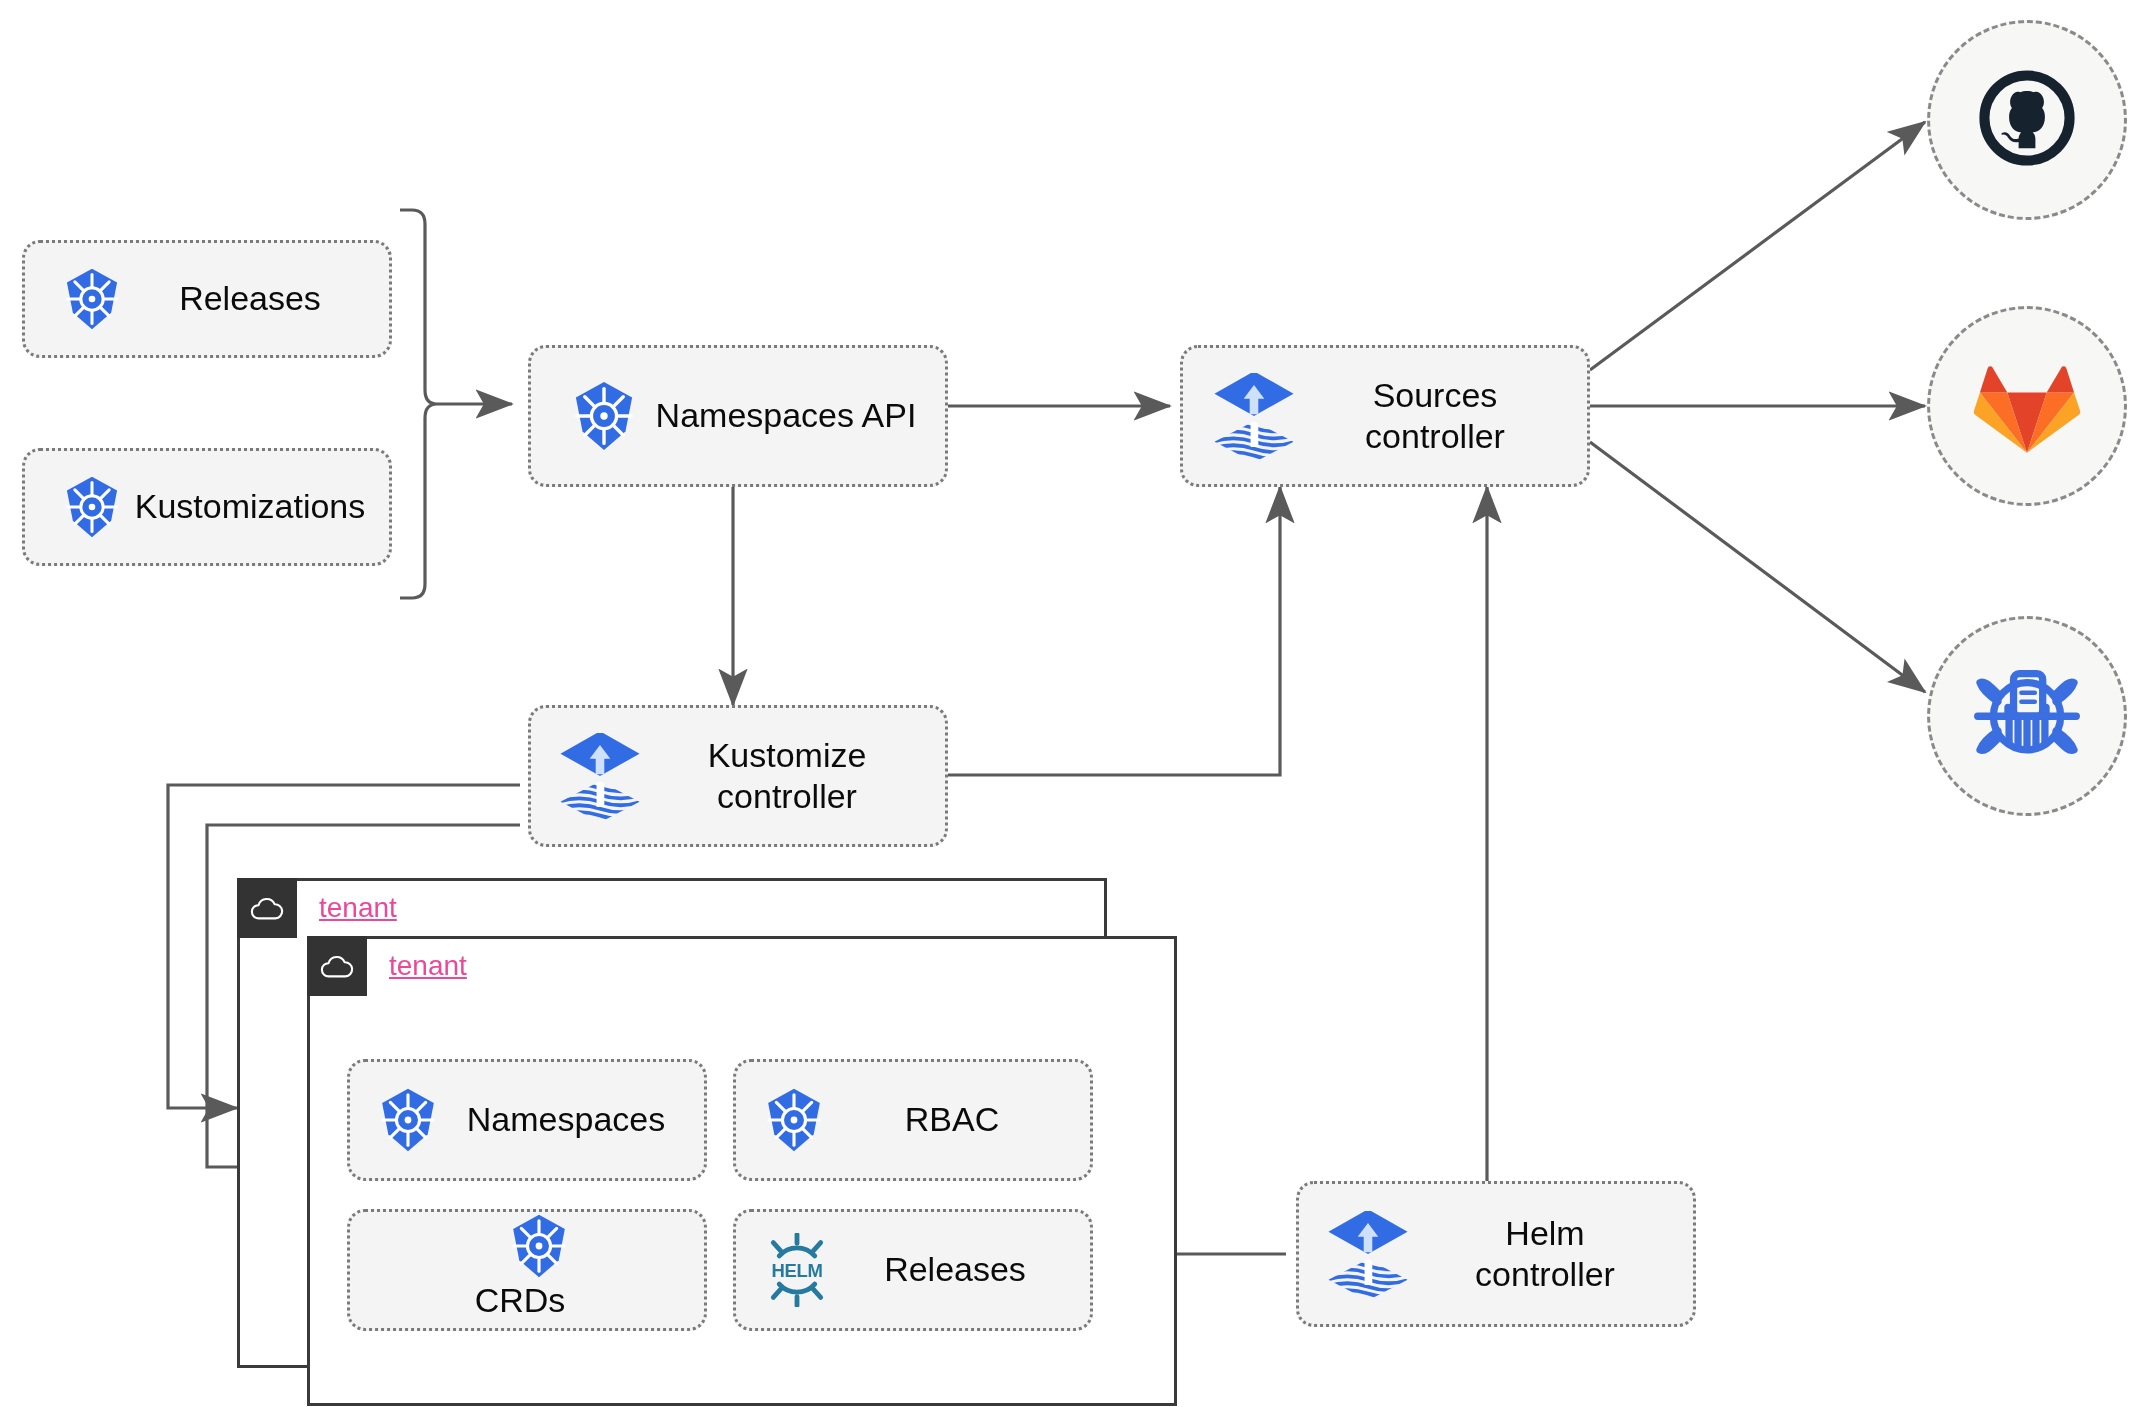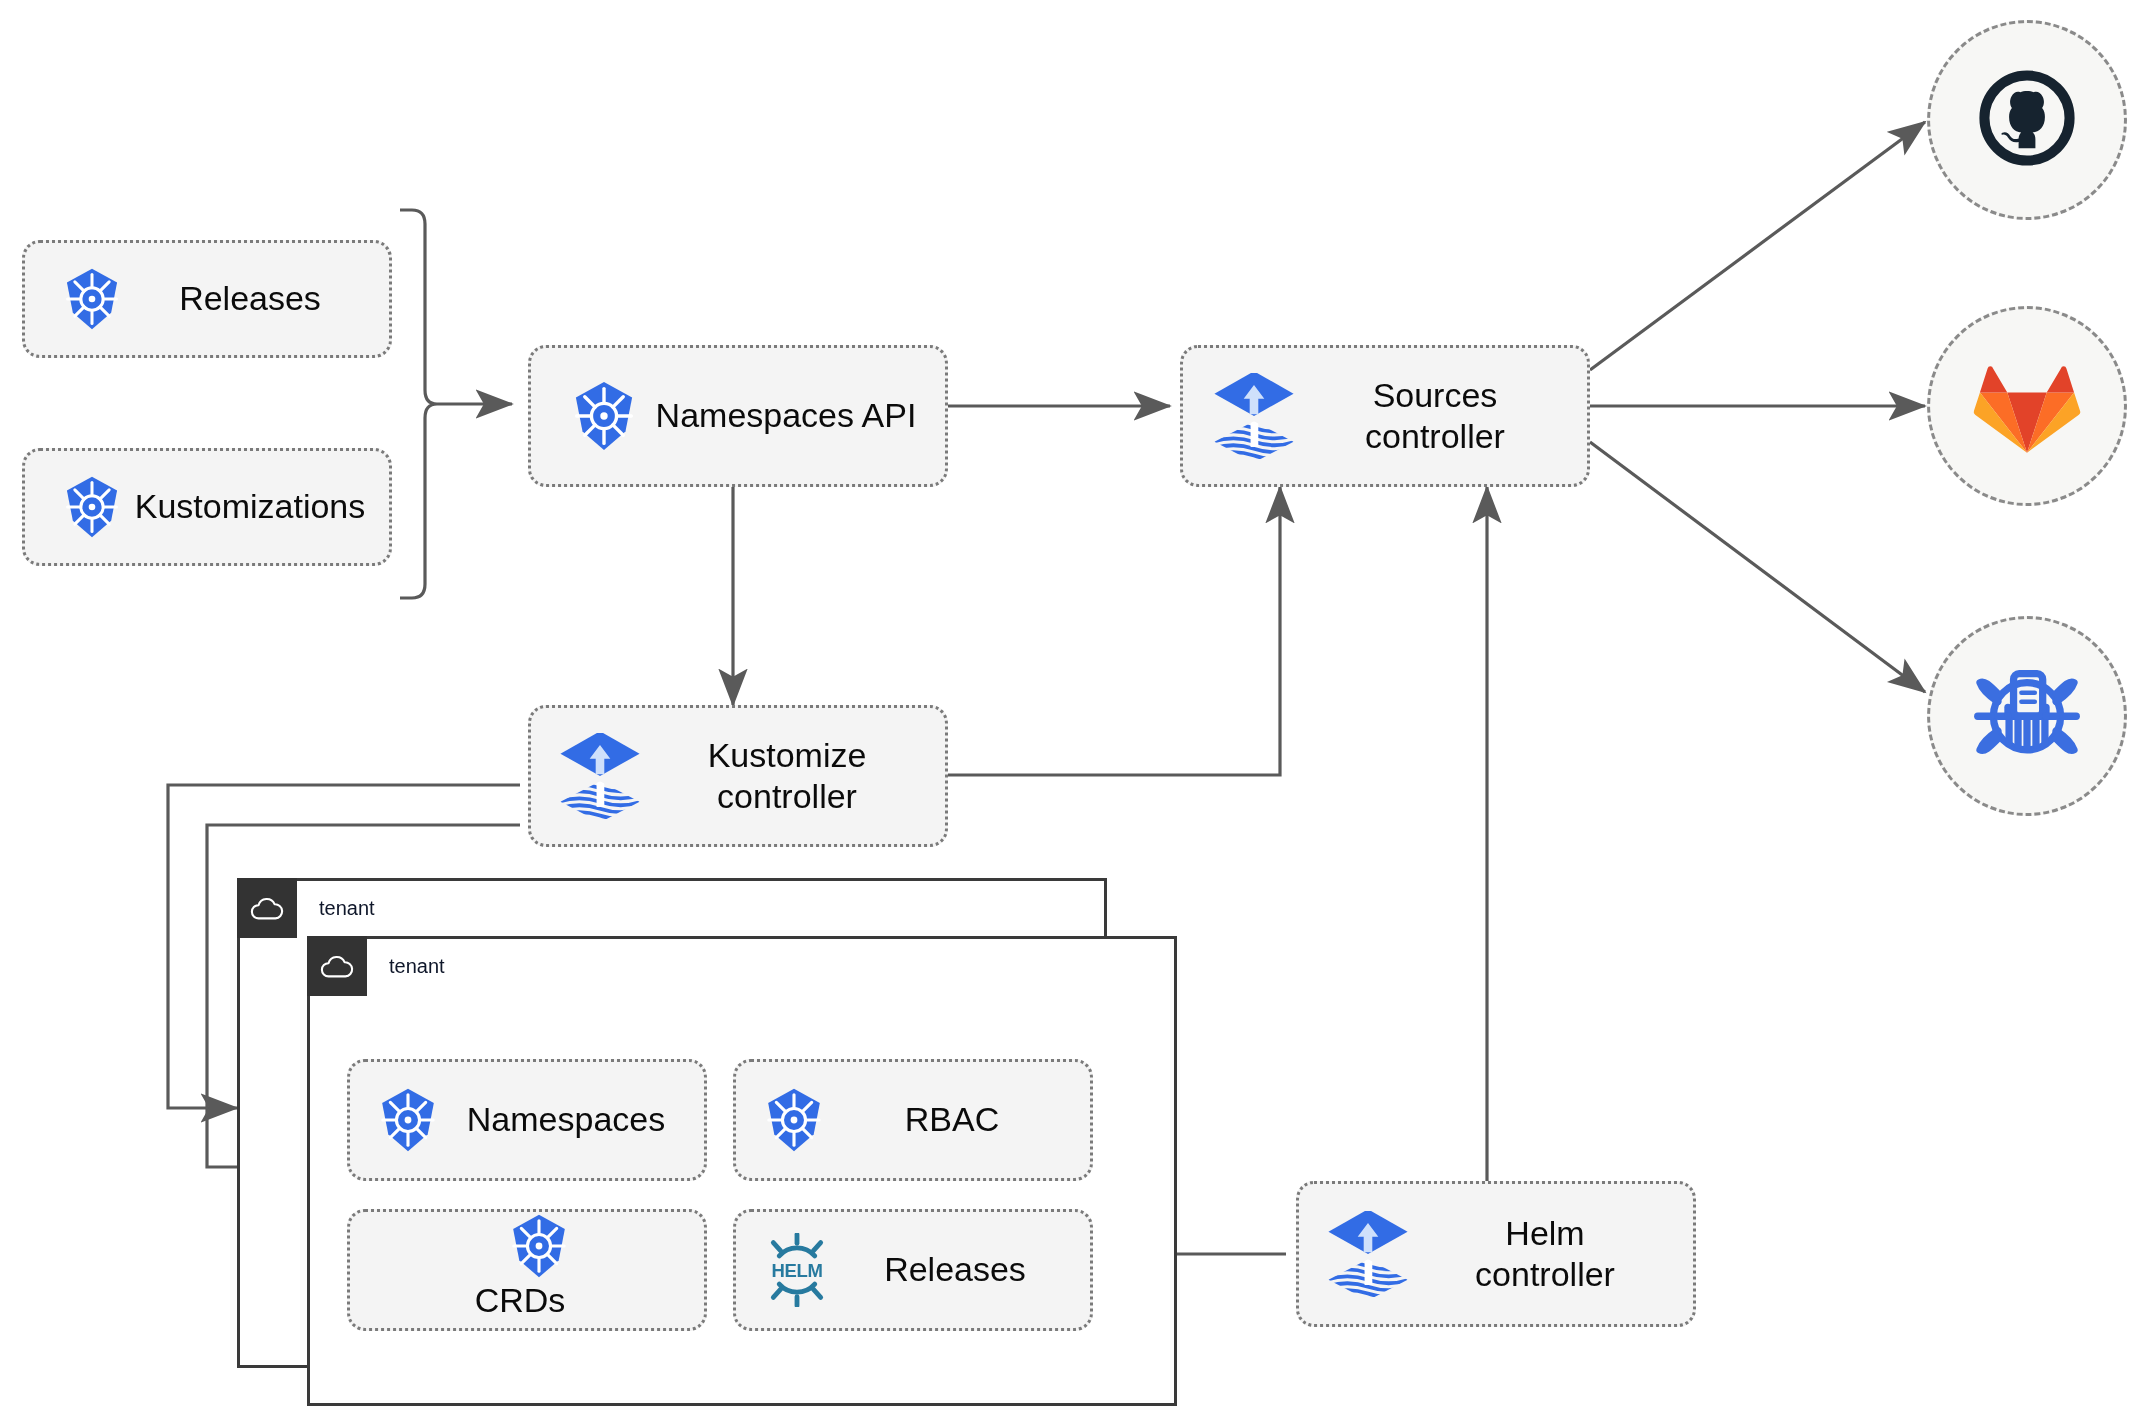--- a/index.html
+++ b/index.html
@@ -40,21 +40,21 @@
     position:absolute;
     left:-3px;top:-3px;
     height:60px;
     display:flex;align-items:center;
   }
   .tenant-badge{
     width:60px;height:60px;background:#333333;
     display:flex;align-items:center;justify-content:center;
   }
   .tenant-name{
-    margin-left:22px;color:#0f172a;font-size:20px;line-height:60px;
+    margin-left:22px;color:#ec4899;font-size:28px;line-height:60px;text-decoration:underline;
   }
 
   
   .circ{
     position:absolute;
     border-radius:50%;
     background:#f7f7f5;
     border:3px dashed #8a8a8a;
     display:flex;align-items:center;justify-content:center;
     box-sizing:border-box;

